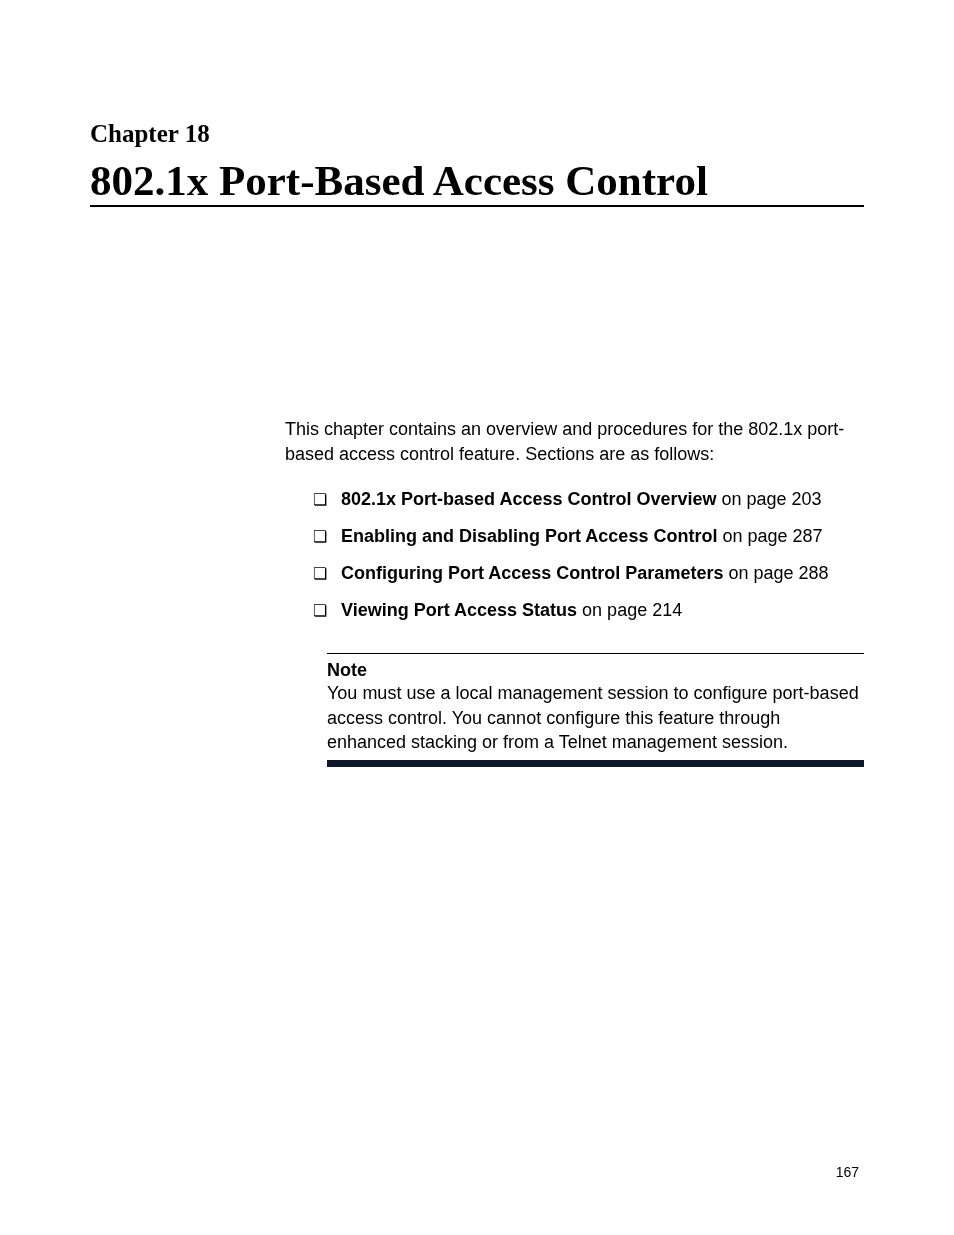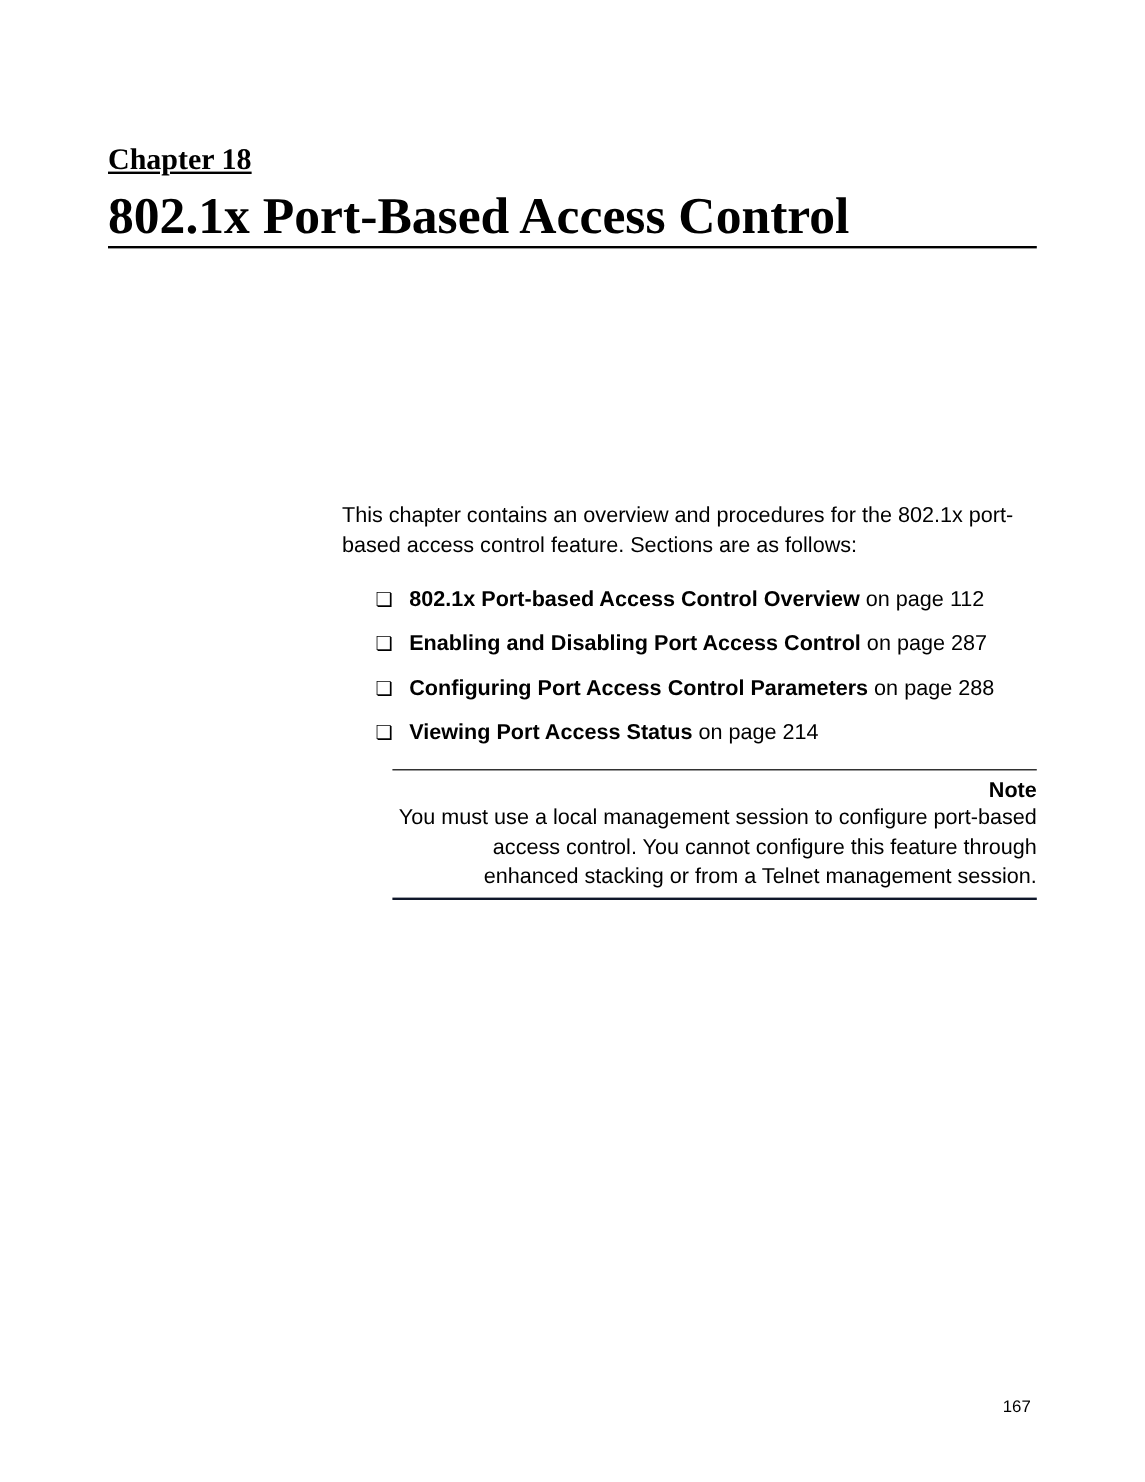--- a/index.html
+++ b/index.html
@@ -16,21 +16,20 @@
       color: #000;
     }
     .page-container {
       padding: 120px 90px 0 90px;
     }
     .chapter-label {
       font-family: Georgia, 'Times New Roman', serif;
       font-size: 25px;
       font-weight: bold;
       margin-bottom: 8px;
-      text-decoration: underline;
     }
     .chapter-title {
       font-family: Georgia, 'Times New Roman', serif;
       font-size: 43px;
       font-weight: bold;
       border-bottom: 2px solid #000;
     }
     .content-block {
       margin-top: 210px;
       margin-left: 195px;
@@ -57,26 +56,25 @@
       content: "❏";
       position: absolute;
       left: 0;
       top: 1px;
       font-size: 16px;
     }
     .section-link {
       font-weight: bold;
     }
     .note-box {
-      margin-top: 20px;
+      margin-top: 32px;
       margin-left: 42px;
       padding: 6px 0;
       border-top: 1px solid #000;
-      border-bottom: 2px solid #0f172a;
-      text-align: right;
+      border-bottom: 7px solid #0f172a;
     }
     .note-heading {
       font-family: 'Segoe UI', Arial, sans-serif;
       font-size: 18px;
       font-weight: bold;
     }
     .note-body {
       font-family: 'Segoe UI', Arial, sans-serif;
       font-size: 18px;
       line-height: 1.35;
@@ -95,21 +93,21 @@
 <div class="page-container">
 
   <div class="chapter-label">Chapter 18</div>
   <div class="chapter-title">802.1x Port-Based Access Control</div>
 
   <div class="content-block">
     <p class="intro-text">This chapter contains an overview and procedures for the 802.1x port-based access control feature. Sections are as follows:</p>
 
     <ul class="section-list">
       <li class="section-item">
-        <span class="section-link">802.1x Port-based Access Control Overview</span><span> on page 112</span>
+        <span class="section-link">802.1x Port-based Access Control Overview</span><span> on page 203</span>
       </li>
       <li class="section-item">
         <span class="section-link">Enabling and Disabling Port Access Control</span><span> on page 287</span>
       </li>
       <li class="section-item">
         <span class="section-link">Configuring Port Access Control Parameters</span><span> on page 288</span>
       </li>
       <li class="section-item">
         <span class="section-link">Viewing Port Access Status</span><span> on page 214</span>
       </li>

